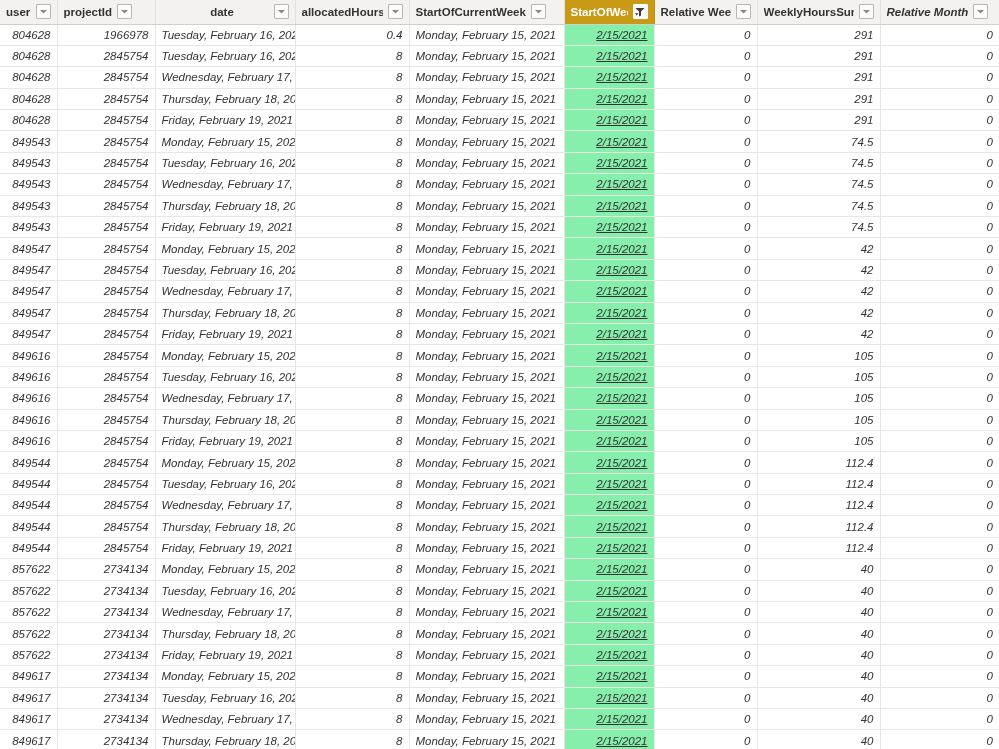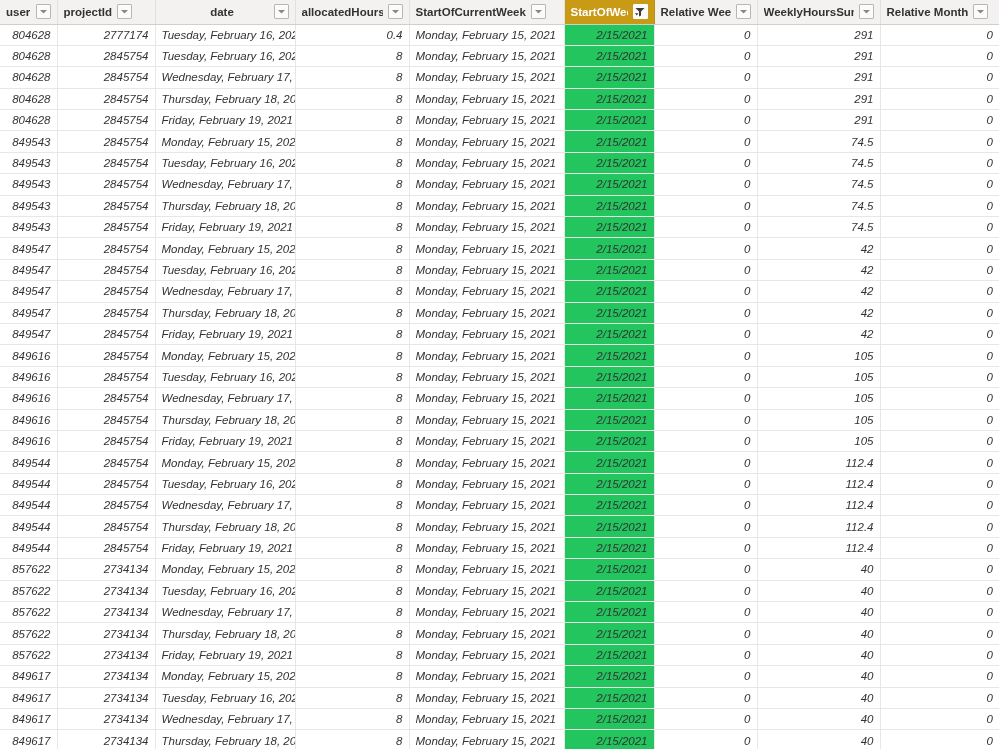--- a/index.html
+++ b/index.html
@@ -40,21 +40,21 @@
     padding: 0 6px;
     font-size: 11.5px;
     font-weight: bold;
     color: #333333;
     vertical-align: middle;
     white-space: nowrap;
     overflow: hidden;
     position: relative;
     font-style: normal;
   }
-  thead th:last-child { border-right: none; }
+  thead th:last-child { border-right: none; font-style: italic; }
 
   .hdr-inner {
     display: flex;
     align-items: center;
     height: 100%;
     width: 100%;
   }
   .hdr-inner.center { justify-content: center; }
   .hdr-inner.left   { justify-content: flex-start; }
 
@@ -108,21 +108,21 @@
     background: #ffffff;
     line-height: 20px;
   }
   tbody td:last-child { border-right: none; }
 
   td.num    { text-align: right; }
   td.center { text-align: center; }
   td.left   { text-align: left; }
 
   
-  td.hl { background: #22c55e; }
+  td.hl { background: #86efac; text-decoration: underline; }
 
   
   td.clip {
     text-overflow: clip;
   }
 </style>
 </head>
 <body>
 
 <div class="grid">
@@ -229,21 +229,21 @@
                   <path d="M1 3 L8 3 L4.5 6.5 Z" fill="#8a8886"></path>
                 </svg>
               </div>
             </div>
           </th>
         </tr>
     </thead>
     <tbody>
         <tr>
           <td class="num">804628</td>
-          <td class="num">2777174</td>
+          <td class="num">1966978</td>
           <td class="center clip">Tuesday, February 16, 2021</td>
           <td class="num">0.4</td>
           <td class="left">Monday, February 15, 2021</td>
           <td class="num hl">2/15/2021</td>
           <td class="num">0</td>
           <td class="num">291</td>
           <td class="num">0</td>
         </tr>
         <tr>
           <td class="num">804628</td>

